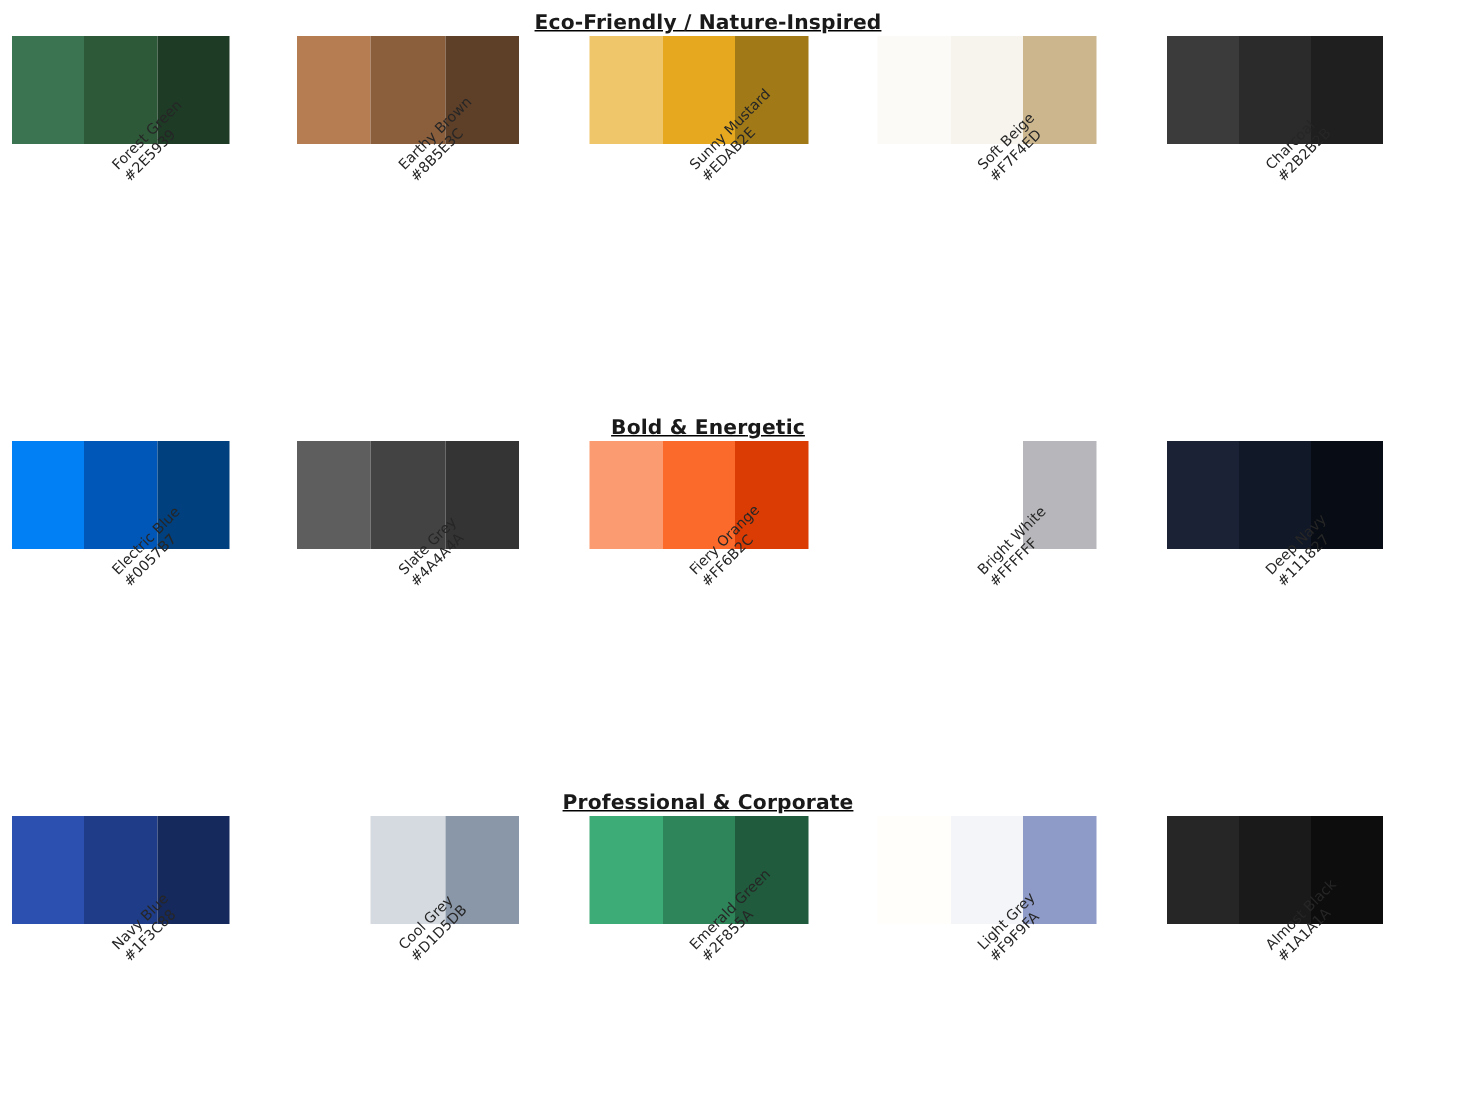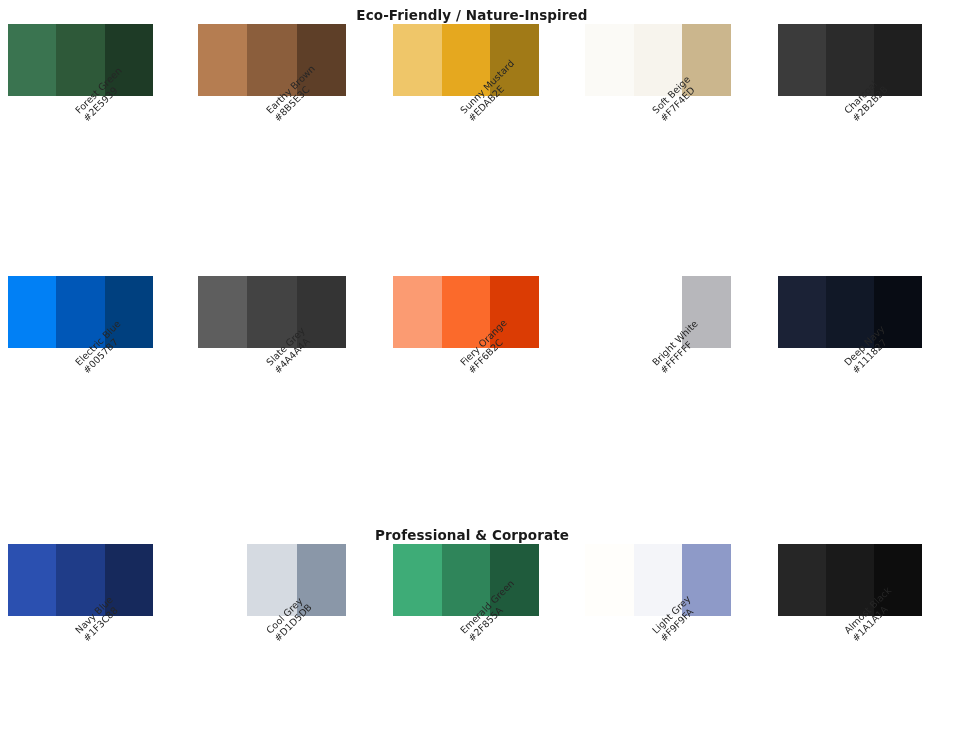--- a/index.html
+++ b/index.html
@@ -17,20 +17,21 @@
   }
   .sheet {
     width: 980px;
     height: 731px;
     position: relative;
   }
   .section {
     position: absolute;
     left: 0;
     width: 944px;
+    text-decoration: underline;
   }
   .section-title {
     text-align: center;
     font-size: 13.5px;
     font-weight: bold;
     color: #1a1a1a;
     letter-spacing: 0.1px;
     height: 18px;
     line-height: 18px;
     margin: 0;
@@ -157,20 +158,21 @@
           <div class="label" style="width: 144px;">
             <div class="label-inner">
               <span class="label-name">Charcoal</span>
               <span class="label-hex">#2B2B2B</span>
             </div>
           </div>
         </div>
       </div>
     </div>
     <div class="section" style="top: 276px;">
+      <div class="section-title">Bold &amp; Energetic</div>
       <div class="palette-row">
         <div class="palette" style="left: 8px; width: 145px;">
           <div class="swatches" style="width: 145px;">
             <div class="swatch" title="#0180F5" style="background: rgb(1, 128, 245);"></div>
             <div class="swatch" title="#0057B7" style="background: rgb(0, 87, 183);"></div>
             <div class="swatch" title="#00407F" style="background: rgb(0, 64, 127);"></div>
           </div>
           <div class="label" style="width: 145px;">
             <div class="label-inner">
               <span class="label-name">Electric Blue</span>

